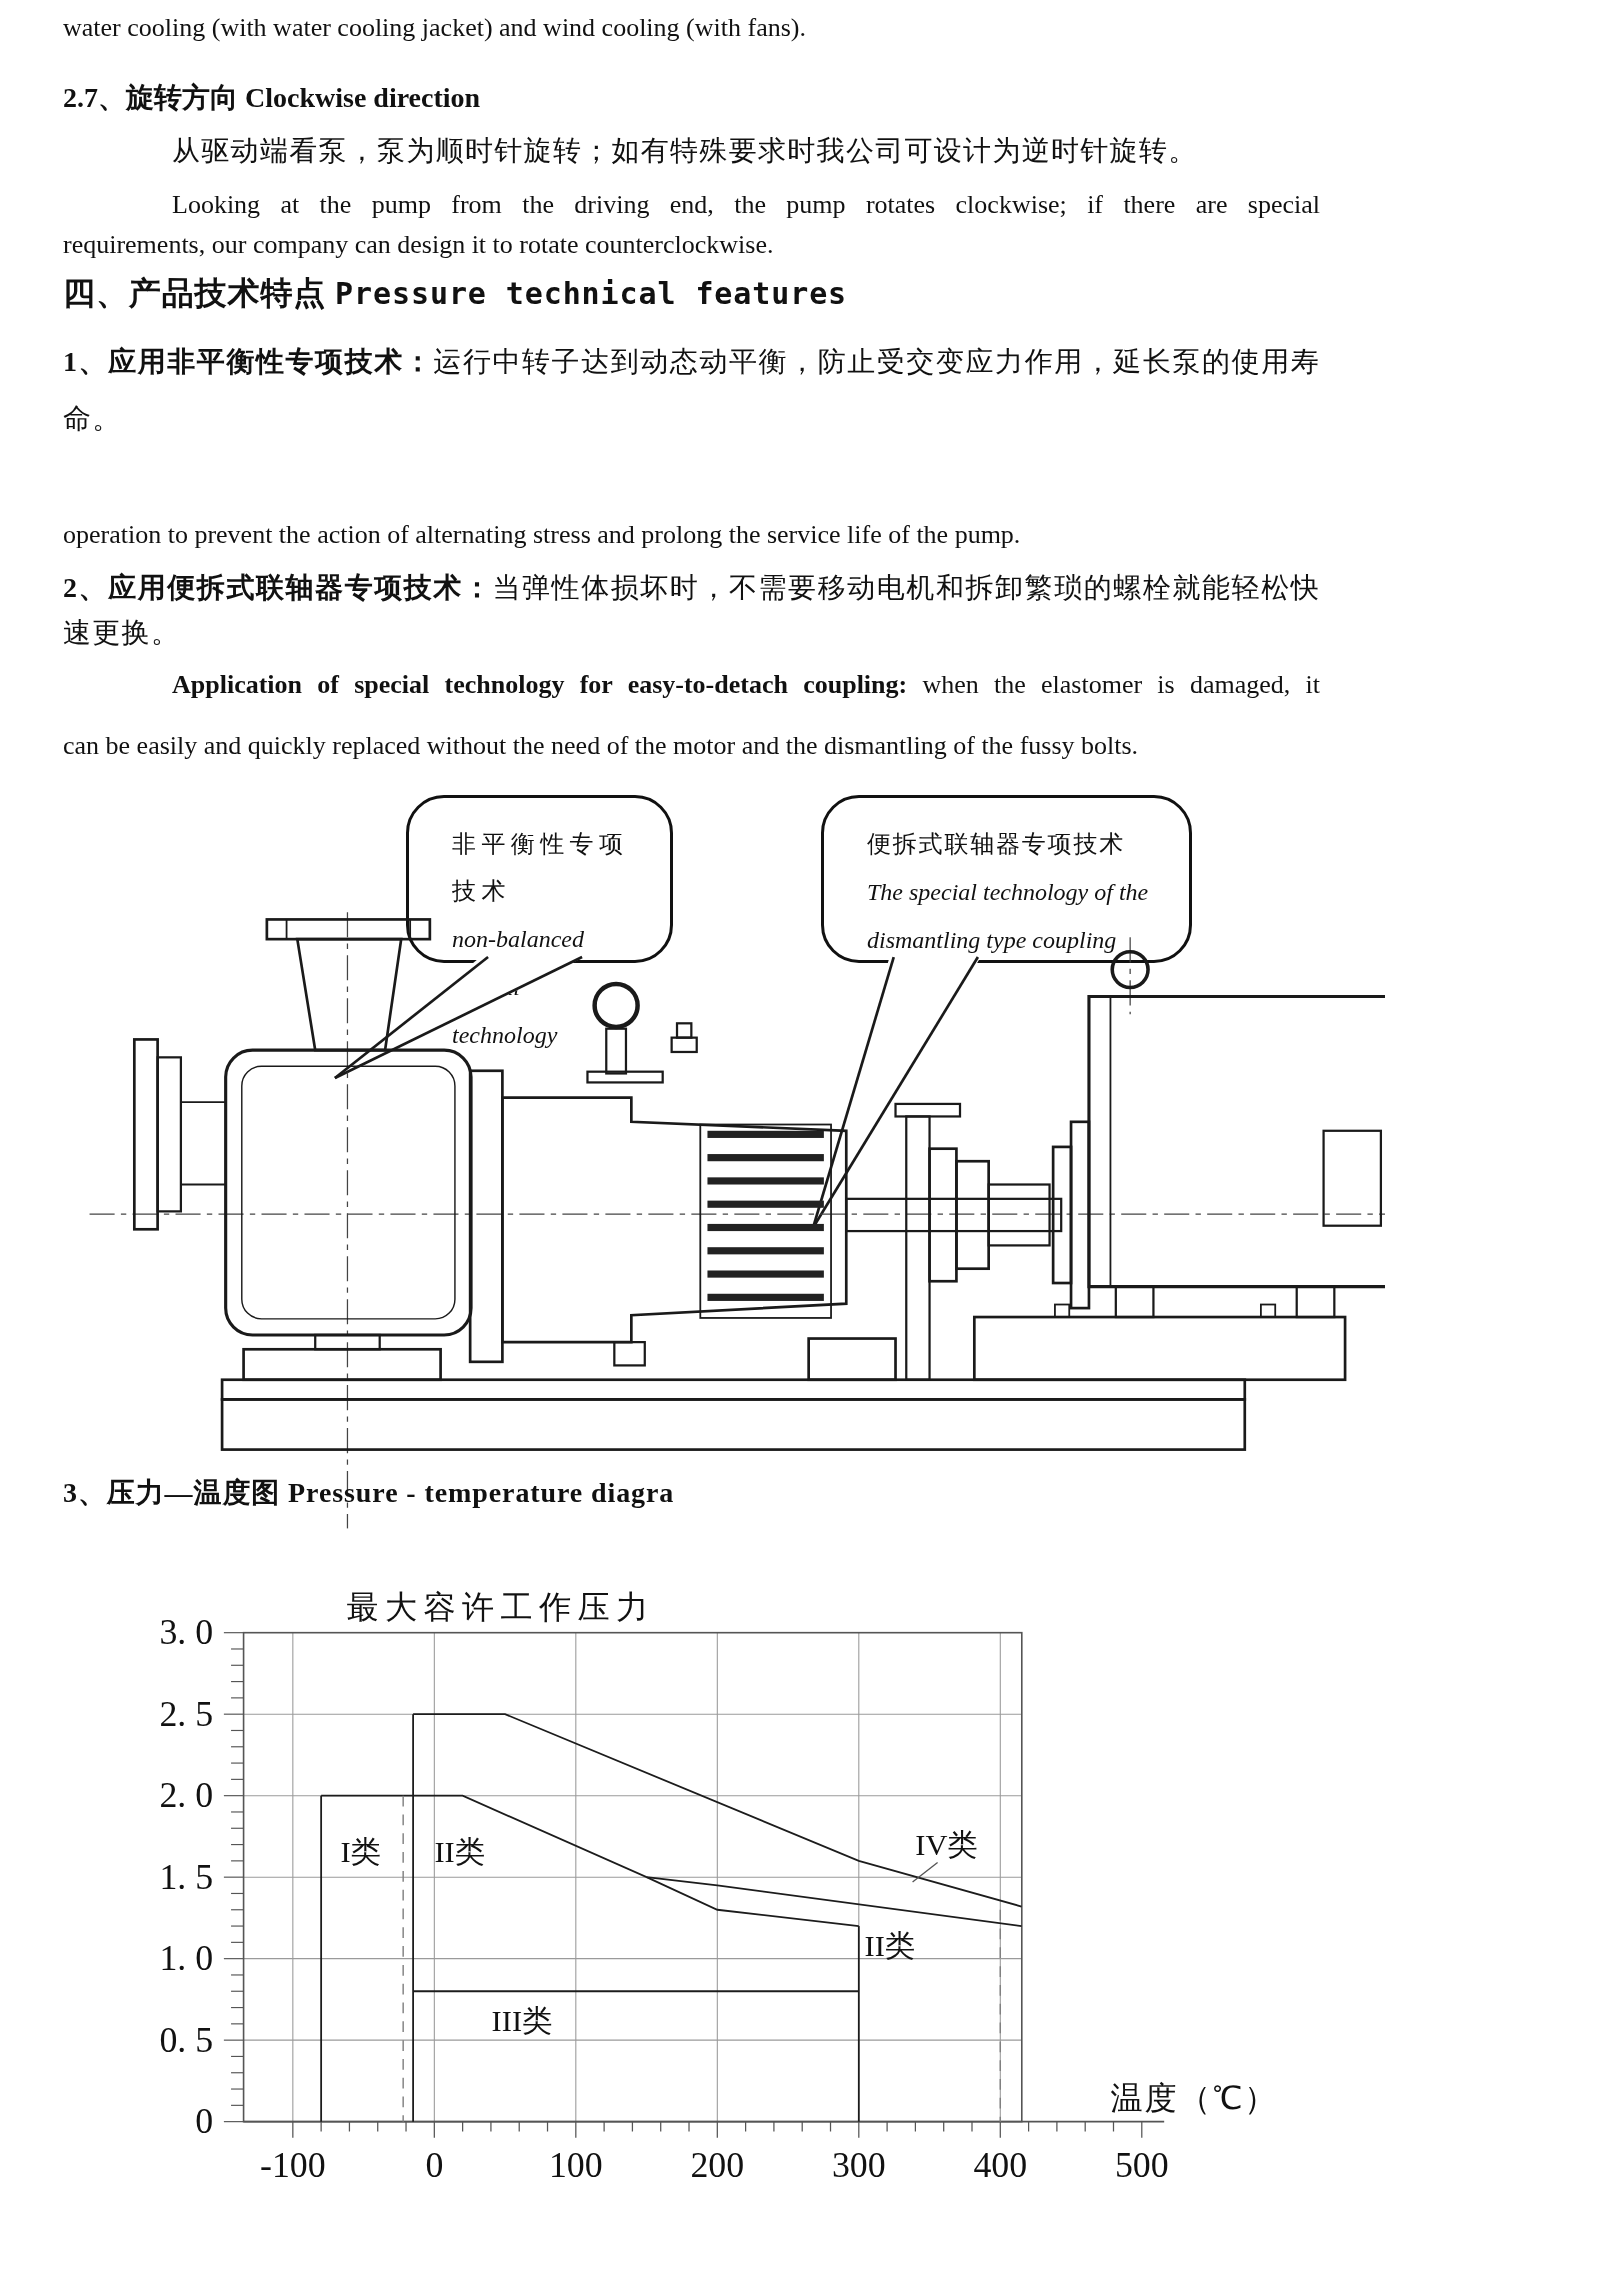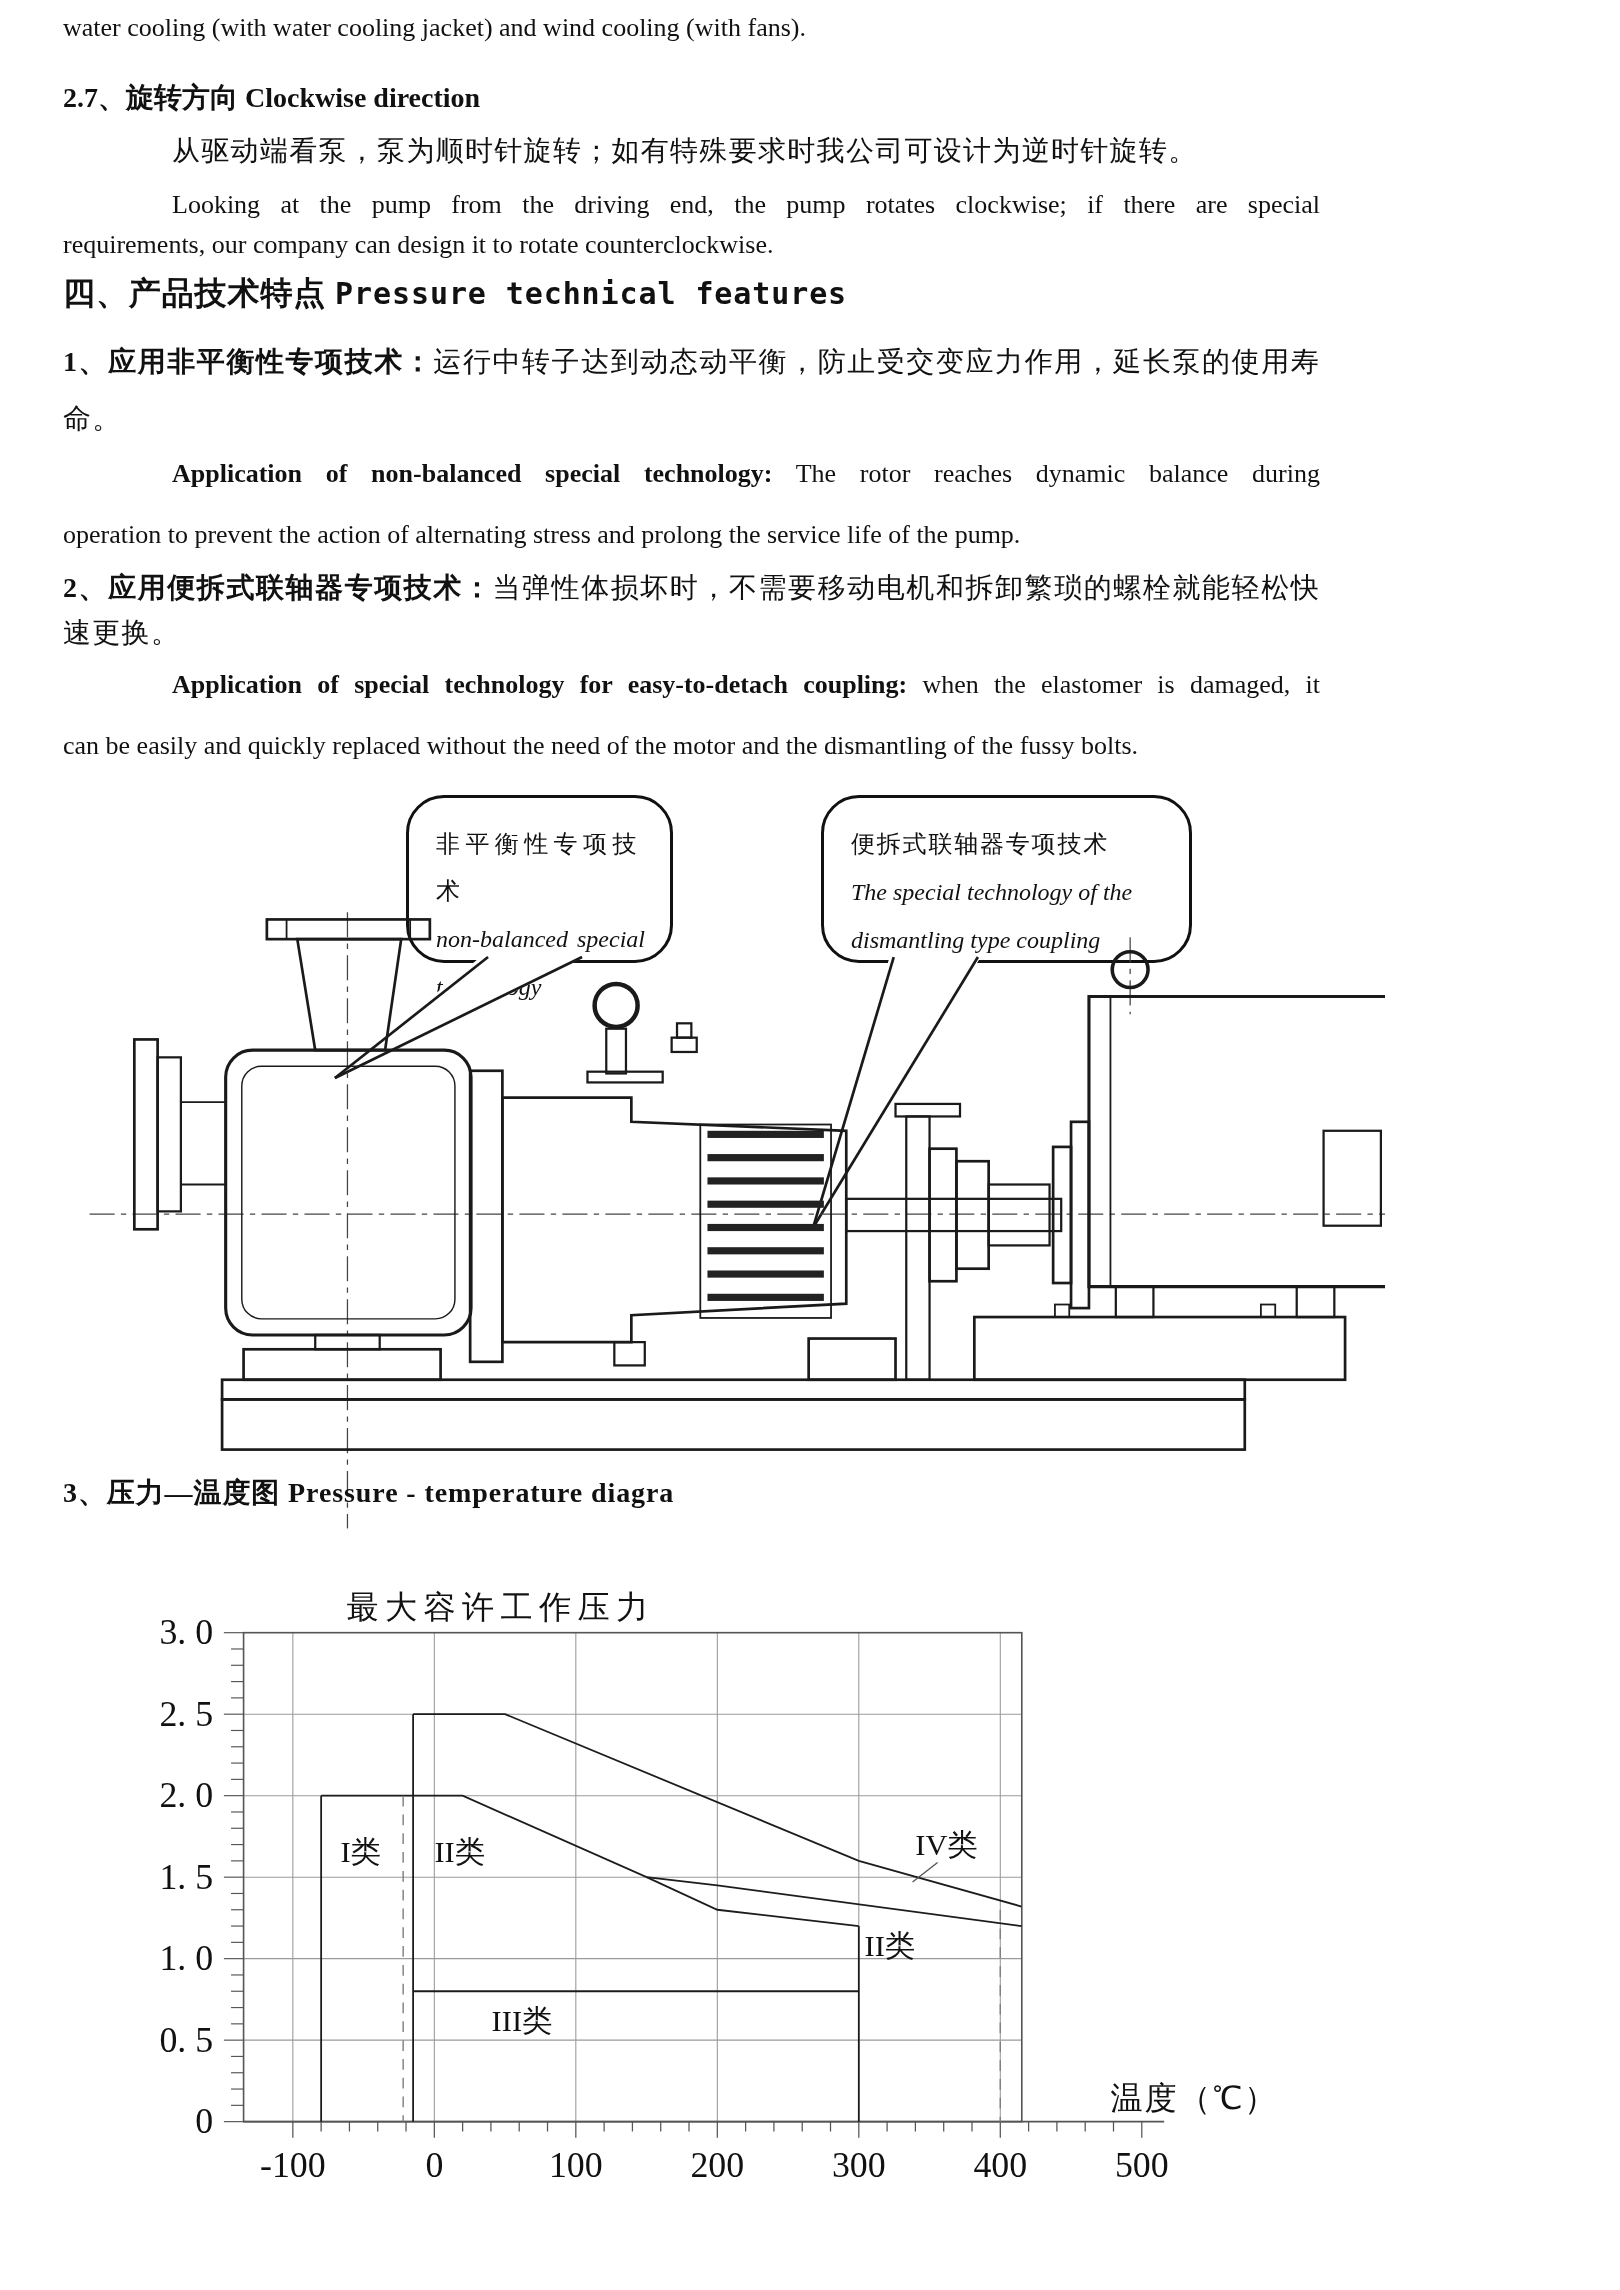--- a/index.html
+++ b/index.html
@@ -9,21 +9,21 @@
   .body-en{font-size:26px;line-height:38px;}
   .body-cn{font-size:28px;line-height:39px;letter-spacing:1.3px;}
   .just{text-align:justify;text-align-last:justify;}
   .indent{padding-left:109px;}
   .b{font-weight:bold;}
   .h27{font-size:28px;font-weight:bold;margin-top:15px;}
   .h4{font-size:32px;font-weight:bold;letter-spacing:0.9px;}
   .h4 .mono{font-family:"DejaVu Sans Mono", monospace;font-size:30px;font-weight:bold;}
   .h3{font-size:28px;font-weight:bold;letter-spacing:0.9px;}
   .callout{position:absolute;border:3.1px solid #111;border-radius:38px;background:#fff;
-           padding:23px 25px 9px 27px;box-sizing:border-box;}
+           padding:23px 25px 9px 43px;box-sizing:border-box;}
   .callout .cl1{font-size:24px;letter-spacing:5.4px;line-height:47px;}
   .callout .cl2,.callout .cl3{font-size:24px;line-height:48px;font-family:"Liberation Serif",serif;font-style:italic;}
   .callout .cl2{text-align:justify;text-align-last:justify;}
   svg{position:absolute;left:0;}
   svg text{font-family:"Liberation Serif", serif;fill:#111;}
 </style>
 </head>
 <body>
 
 <div id="page">
@@ -40,24 +40,20 @@
   <div class="abs h4" style="top:272px">
     <span>四、产品技术特点</span>
     <span class="mono">Pressure technical features</span>
   </div>
 
   <div class="abs body-cn just" style="top:342px">
     <span class="b">1、应用非平衡性专项技术：</span><span>运行中转子达到动态动平衡，防止受交变应力作用，延长泵的使用寿</span>
   </div>
   <div class="abs body-cn" style="top:399px">命。</div>
 
-  <div class="abs body-en just indent" style="top:455px">
-    <span class="b">Application of non-balanced special technology:</span>
-    <span>The rotor reaches dynamic balance during</span>
-  </div>
   <div class="abs body-en" style="top:516px">operation to prevent the action of alternating stress and prolong the service life of the pump.</div>
 
   <div class="abs body-cn just" style="top:568px">
     <span class="b">2、应用便拆式联轴器专项技术：</span><span>当弹性体损坏时，不需要移动电机和拆卸繁琐的螺栓就能轻松快</span>
   </div>
   <div class="abs body-cn" style="top:613px">速更换。</div>
 
   <div class="abs body-en just indent" style="top:666px">
     <span class="b">Application of special technology for easy-to-detach coupling:</span>
     <span>when the elastomer is damaged, it</span>

